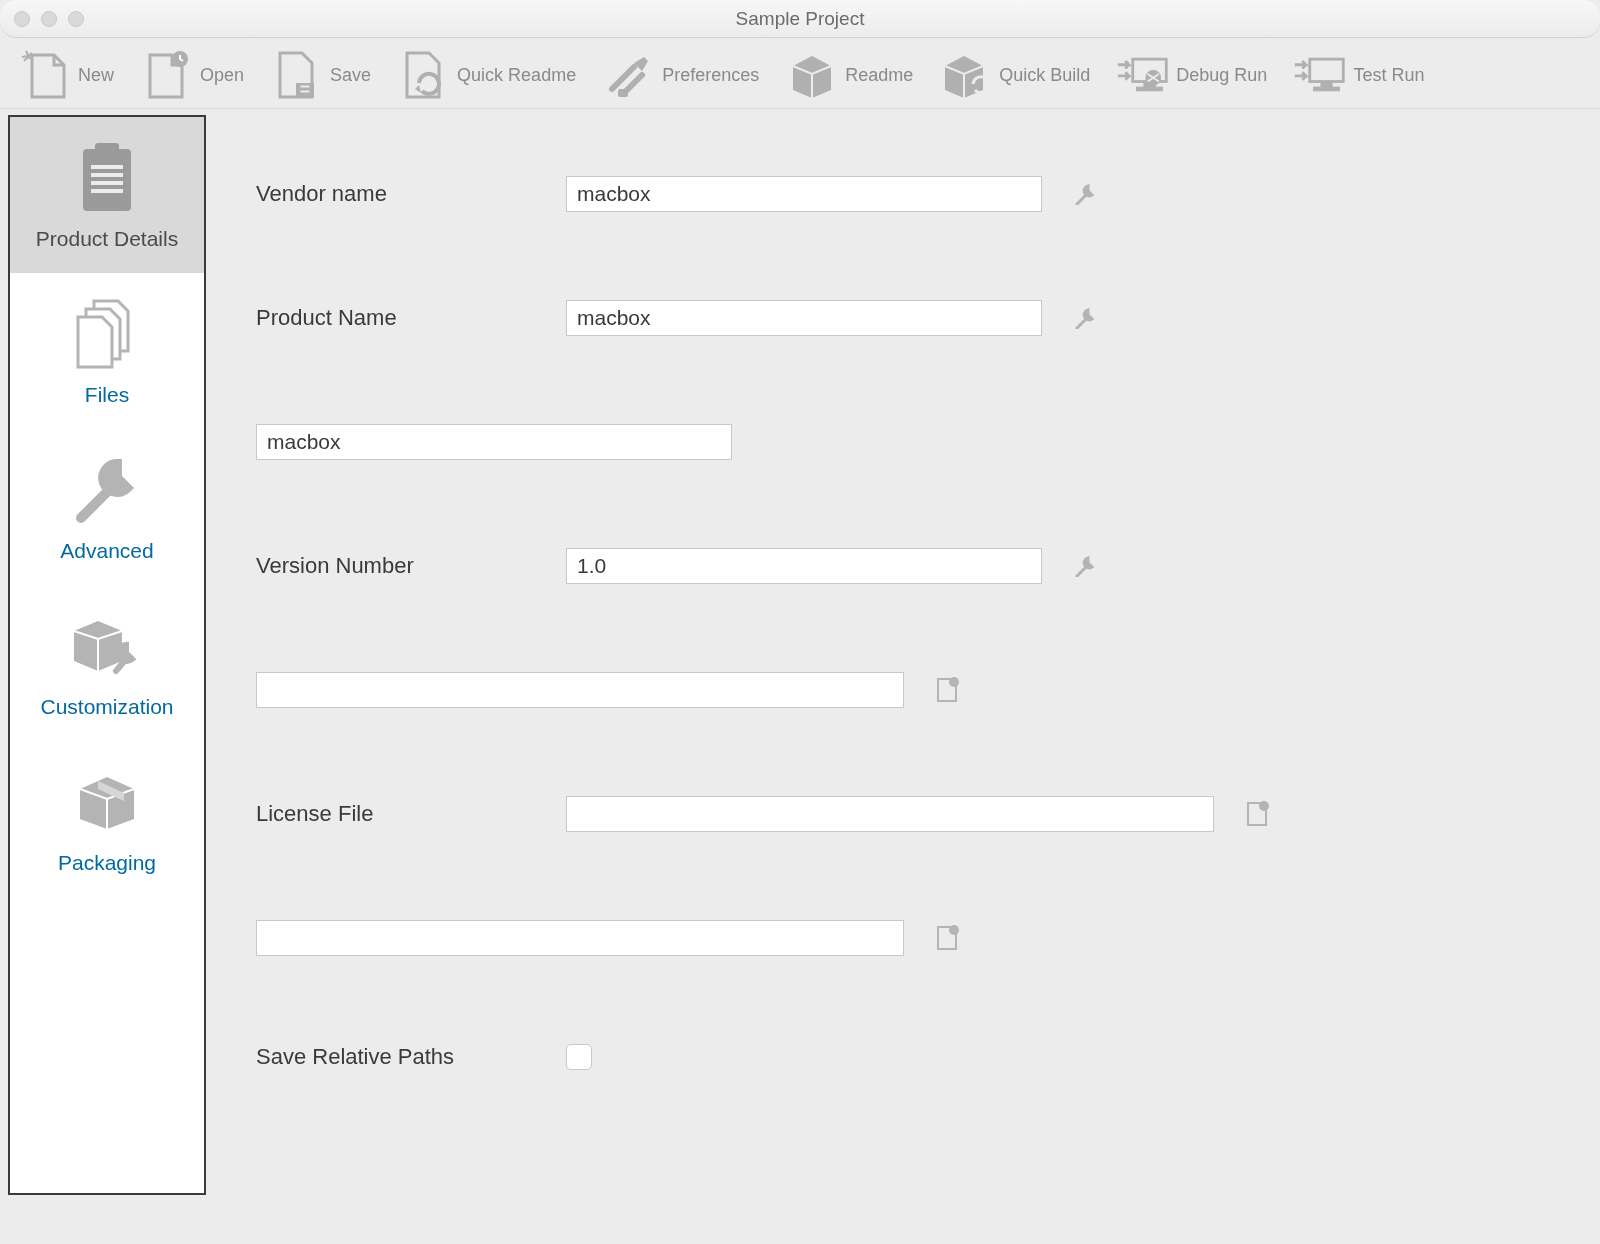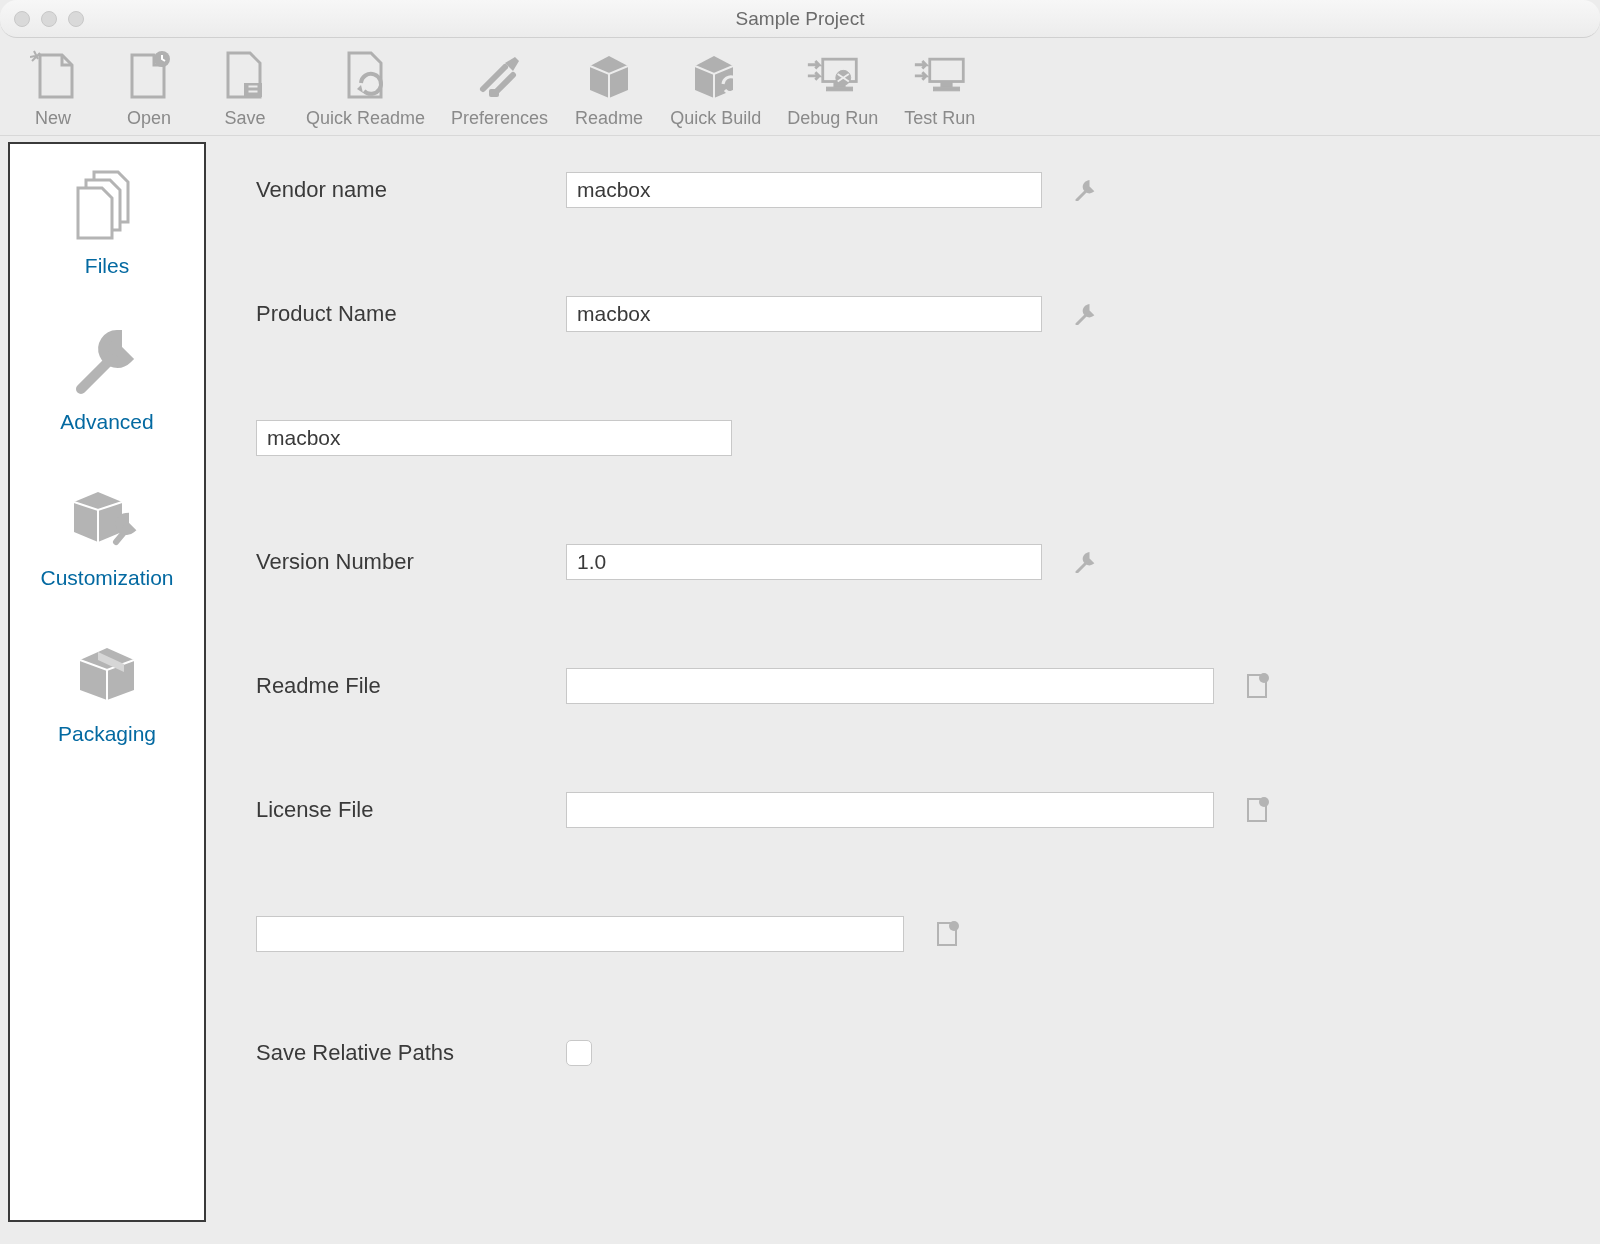--- a/index.html
+++ b/index.html
@@ -38,21 +38,21 @@
     pointer-events: none;
   }
   
   .toolbar {
     display: flex;
     gap: 26px;
     padding: 10px 18px 6px 18px;
     border-bottom: 1px solid #d8d8d8;
   }
   .tb-btn {
-    display: flex; flex-direction: column; align-items: center;
+    display: flex; align-items: center;
     gap: 6px;
     min-width: 70px;
     cursor: pointer;
     color: #8a8a8a;
     font-size: 18px;
   }
   .tb-btn .glyph {
     height: 54px; width: 54px;
     display: flex; align-items: center; justify-content: center;
   }
@@ -89,20 +89,21 @@
   .sb-item.selected svg { fill:#9a9a9a; }
   
   .form {
     flex: 1;
     padding: 36px 40px 0 50px;
   }
   .row {
     display: flex;
     align-items: center;
     margin-bottom: 88px;
+    margin-top: 31px;
   }
   .row .label {
     width: 310px;
     font-size: 22px;
     color: #3a3a3a;
   }
   .row input[type=text] {
     height: 36px;
     border: 1px solid #c8c8c8;
     background: #ffffff;
@@ -247,20 +248,33 @@
     </span>
     <span>Test Run</span>
   </div>
 
 </div>
 
 <div class="body">
 
   <div class="sidebar">
 
+    <div class="sb-item selected">
+      <span class="glyph">
+        <svg width="64" height="74" viewBox="0 0 64 74">
+            <rect x="8" y="8" width="48" height="62" rx="4"></rect>
+            <rect x="20" y="2" width="24" height="14" rx="3" fill="#9a9a9a"></rect>
+            <rect x="16" y="24" width="32" height="4" fill="#ececec"></rect>
+            <rect x="16" y="32" width="32" height="4" fill="#ececec"></rect>
+            <rect x="16" y="40" width="32" height="4" fill="#ececec"></rect>
+            <rect x="16" y="48" width="32" height="4" fill="#ececec"></rect>
+          </svg>
+      </span>
+      <span>Product Details</span>
+    </div>
 
     <div class="sb-item">
       <span class="glyph">
         <svg width="70" height="74" viewBox="0 0 70 74">
             <path d="M22 4 h24 l10 10 v40 h-34 z" fill="none" stroke="#b4b4b4" stroke-width="3"></path>
             <path d="M14 12 h24 l10 10 v40 h-34 z" fill="#fff" stroke="#b4b4b4" stroke-width="3"></path>
             <path d="M6 20 h24 l10 10 v40 h-34 z" fill="#fff" stroke="#b4b4b4" stroke-width="3"></path>
           </svg>
       </span>
       <span>Files</span>
@@ -329,21 +343,20 @@
       <div class="label">Version Number</div>
       <input type="text" class="inp-short" value="1.0" style="">
       <div class="side-btn">
         <svg width="22" height="22" viewBox="0 0 22 22">
             <path d="M14 3 a5 5 0 1 0 4 9 l-4 -4 v-5z M12 12 L3 21" stroke="#b4b4b4" stroke-width="3" stroke-linecap="round" fill="#b4b4b4"></path>
           </svg>
       </div>
     </div>
 
     <div class="row">
-      <div class="label">Readme File</div>
       <input type="text" class="inp-long" value="" style="">
       <div class="side-btn">
         <svg width="24" height="26" viewBox="0 0 24 26">
             <path d="M3 2 h12 l6 6 v16 h-18 z" fill="none" stroke="#b4b4b4" stroke-width="2"></path>
             <circle cx="19" cy="5" r="5" fill="#b4b4b4"></circle>
           </svg>
       </div>
     </div>
 
     <div class="row">

